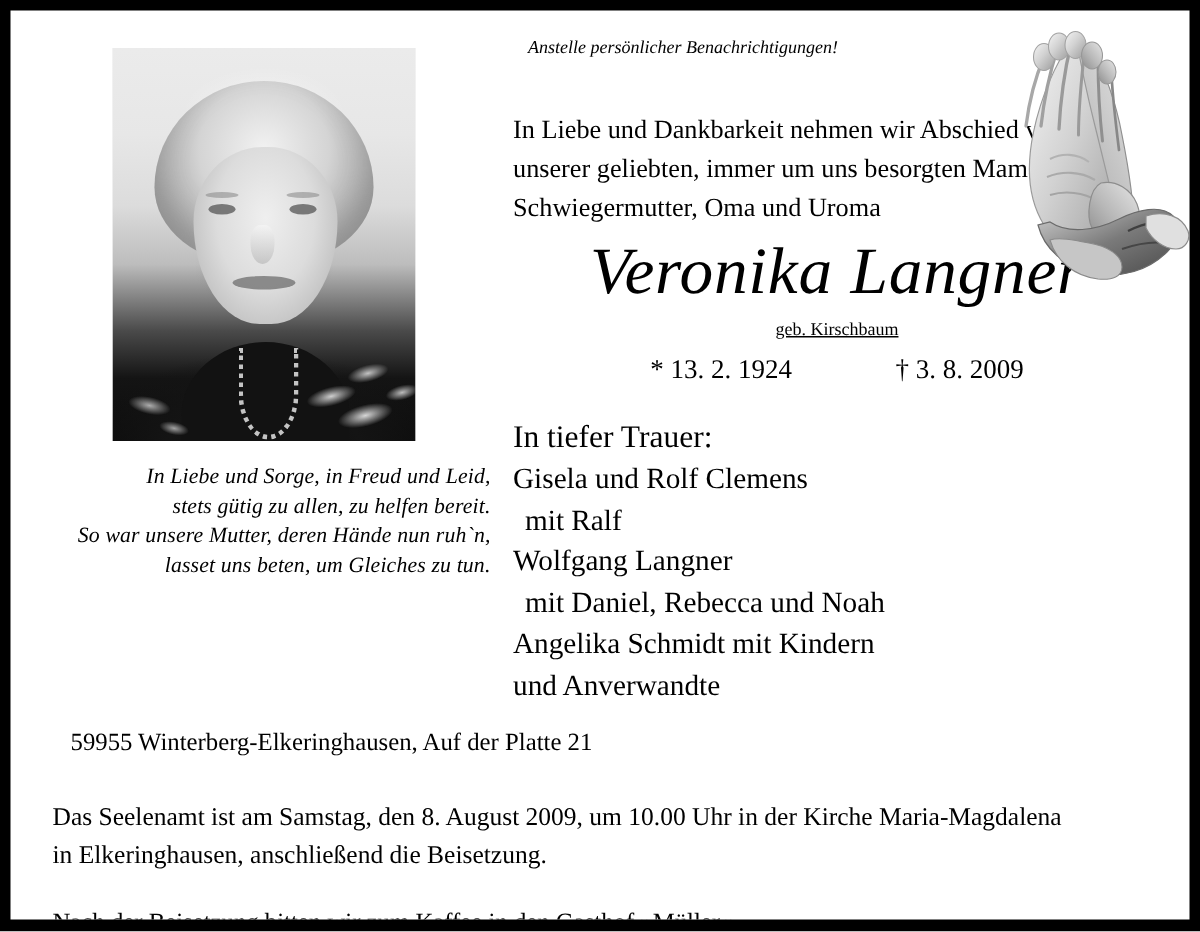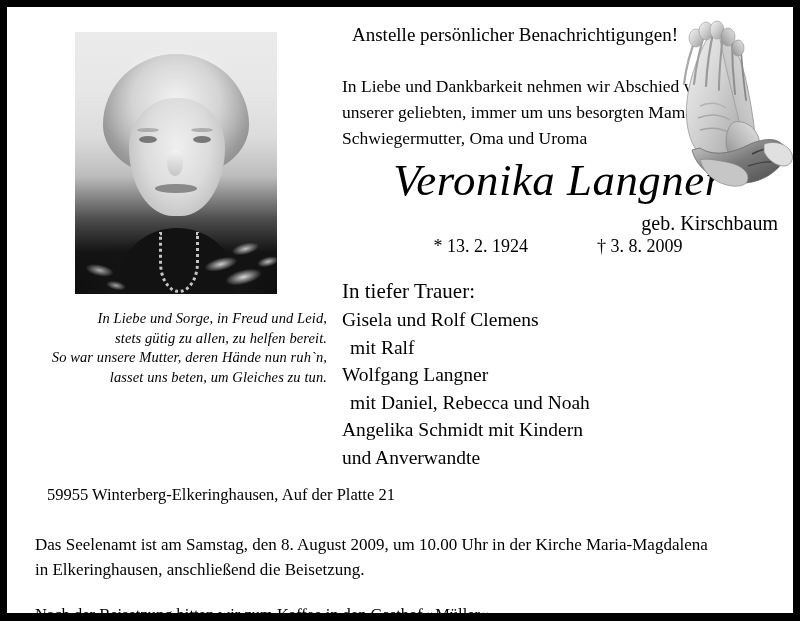--- a/index.html
+++ b/index.html
@@ -176,21 +176,22 @@
     left: 331px;
     top: 0;
     width: 455px;
     height: 470px;
   }
 
   .headline-italic {
     position: absolute;
     left: 14px;
     top: 17px;
-    font-size: 19px;
+    font-style: italic;
+    font-size: 12px;
     white-space: nowrap;
   }
 
   .intro {
     position: absolute;
     left: 4px;
     top: 66px;
     width: 432px;
     font-size: 17.5px;
     line-height: 26px;
@@ -210,22 +211,23 @@
     letter-spacing: 0.5px;
     font-family: "URW Chancery L", "Liberation Serif", "DejaVu Serif", serif;
     transform: scaleX(1.02);
   }
 
   .born-name {
     position: absolute;
     left: 0;
     top: 205px;
     width: 440px;
-    text-align: right;
-    font-size: 20px;
+    text-align: center;
+    font-size: 12px;
+    text-decoration: underline;
   }
 
   .dates {
     position: absolute;
     left: 0;
     top: 229px;
     width: 440px;
     text-align: center;
     font-size: 18px;
   }

